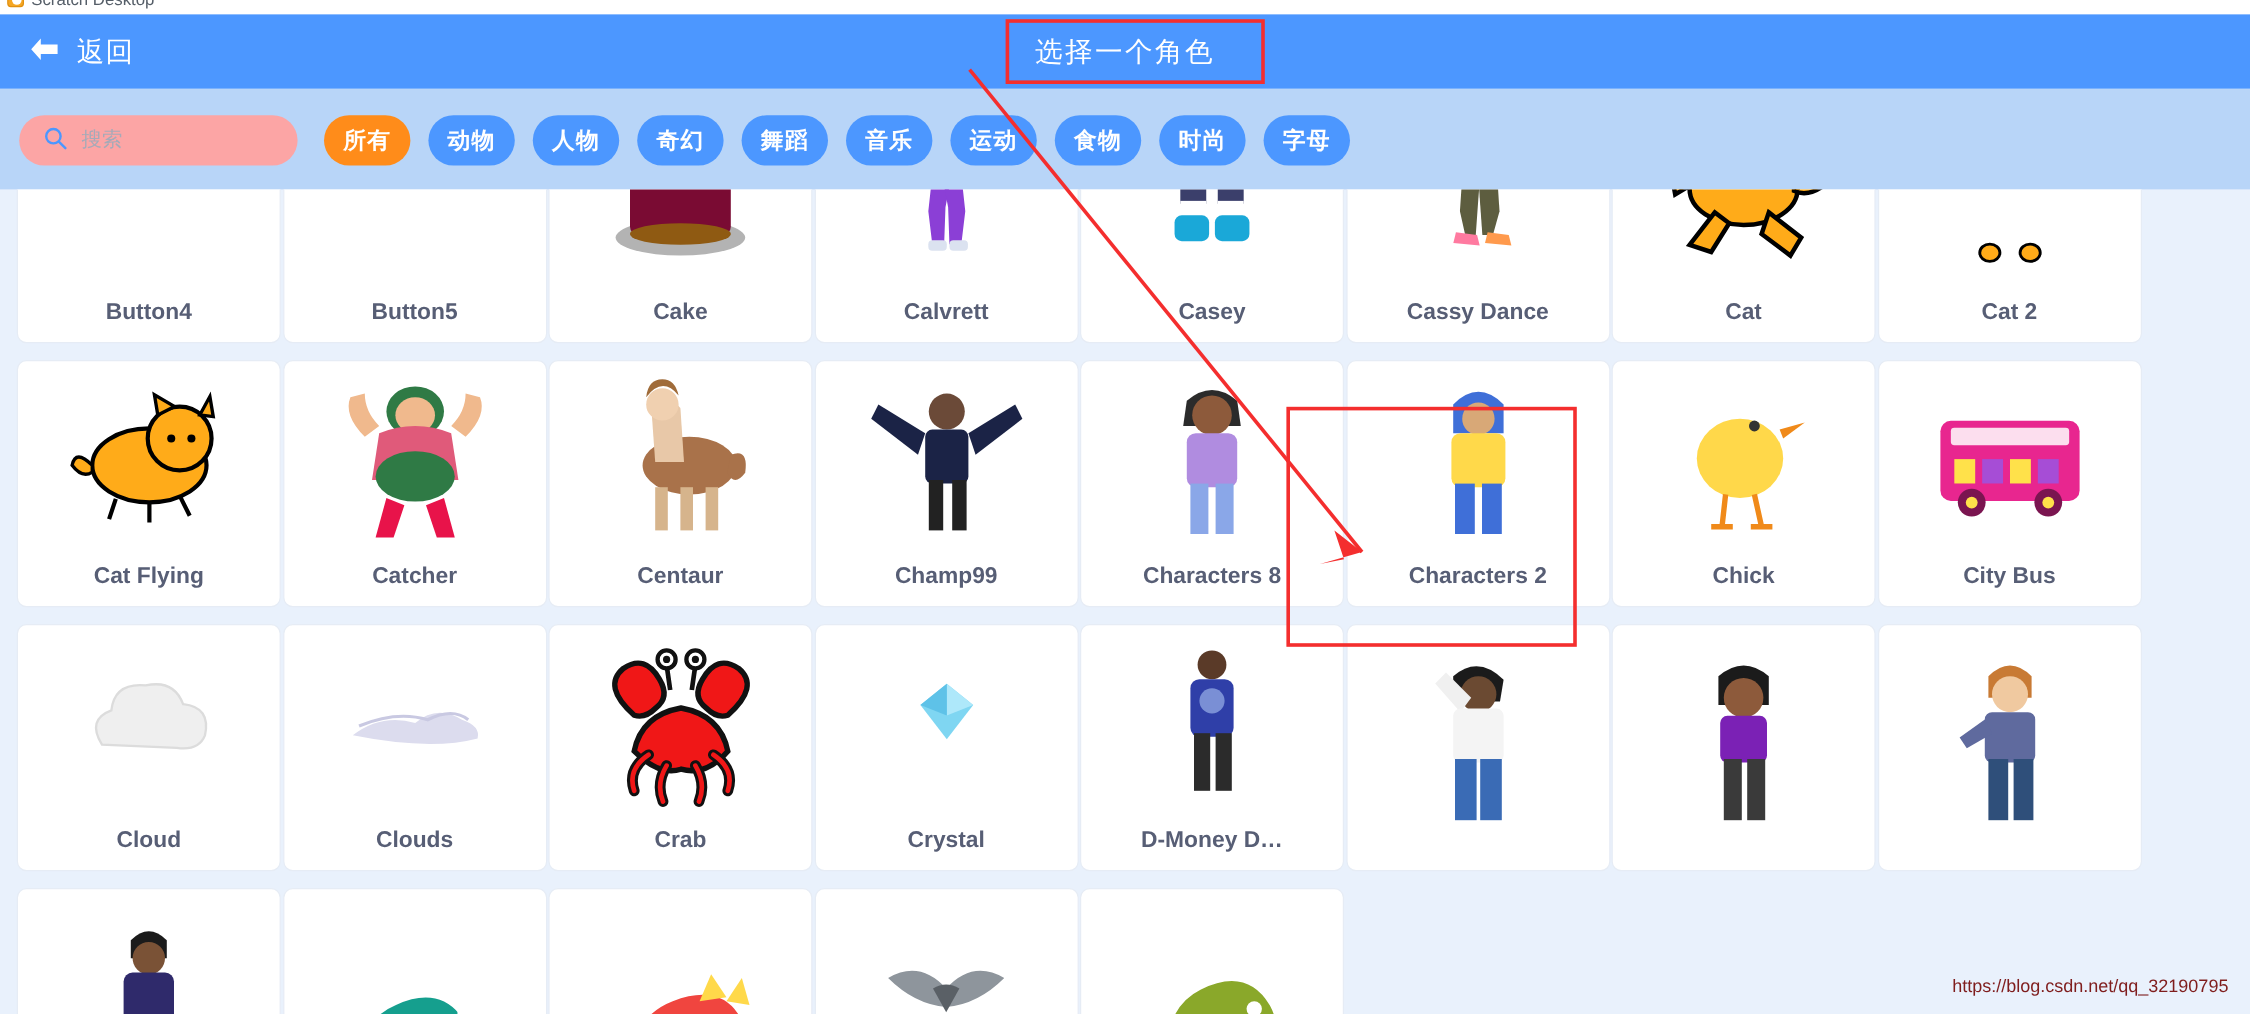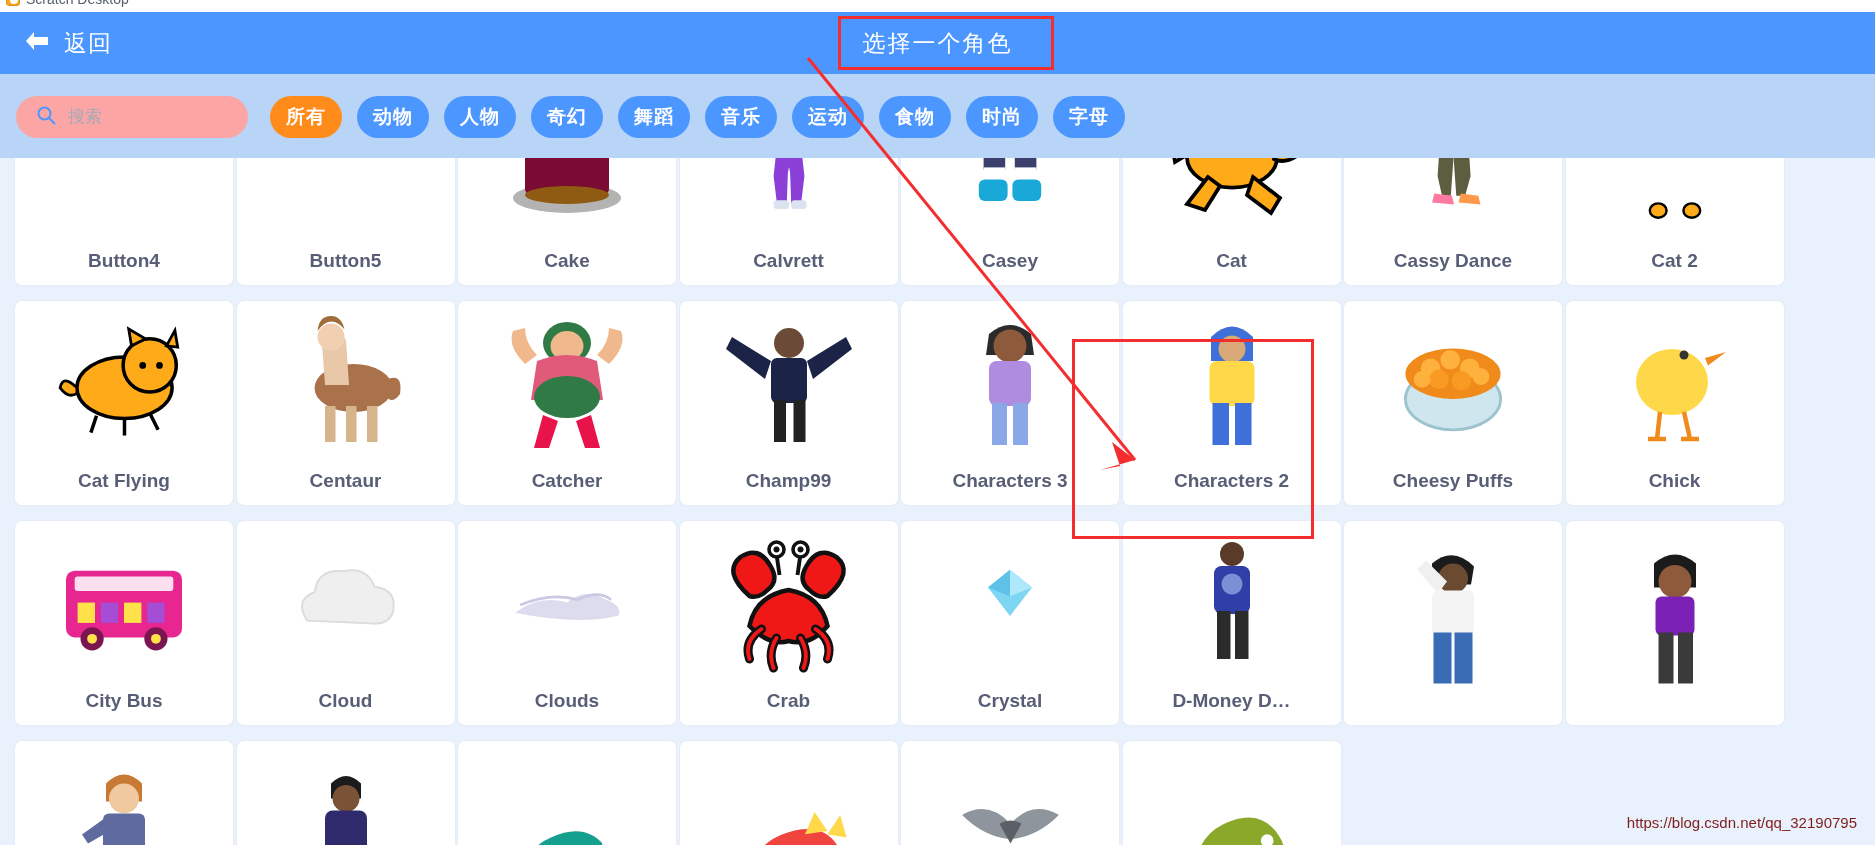--- a/index.html
+++ b/index.html
@@ -271,40 +271,40 @@
             <rect x="28" y="52" width="18" height="14" fill="#ffffff"></rect>
             <rect x="54" y="52" width="18" height="14" fill="#ffffff"></rect>
             <rect x="24" y="62" width="24" height="18" rx="5" fill="#1aa8d8"></rect>
             <rect x="52" y="62" width="24" height="18" rx="5" fill="#1aa8d8"></rect>
           </svg>
         </div>
         <div class="cell-label">Casey</div>
       </div>
       <div class="cell">
         <div class="thumb">
+          <svg width="110" height="150" viewBox="0 0 100 100">
+            <path d="M40 0 l-4 60 l4 18 h8 l2 -28 l4 -50z" fill="#5d5d3f"></path>
+            <path d="M62 0 l4 60 l-5 18 h-8 l-2 -28 l-3 -50z" fill="#5d5d3f"></path>
+            <path d="M33 76 l16 2 l2 8 l-20 -2z" fill="#ff7aa0"></path>
+            <path d="M57 76 l16 2 l2 8 l-20 -2z" fill="#ff9a4d"></path>
+          </svg>
+        </div>
+        <div class="cell-label">Cassy Dance</div>
+      </div>
+      <div class="cell">
+        <div class="thumb">
           <svg width="150" height="150" viewBox="0 0 100 100">
             <ellipse cx="50" cy="45" rx="30" ry="20" fill="#ffab19" stroke="#000" stroke-width="2.5"></ellipse>
             <path d="M22 42 l-14 -16 l4 22z" fill="#ffab19" stroke="#000" stroke-width="2.5"></path>
             <path d="M78 40 q16 -10 18 2 q-10 8 -18 4z" fill="#ffab19" stroke="#000" stroke-width="2.5"></path>
             <path d="M34 58 l-14 18 l12 4 l10 -16z" fill="#ffab19" stroke="#000" stroke-width="2.5"></path>
             <path d="M64 58 l18 14 l-6 10 l-16 -12z" fill="#ffab19" stroke="#000" stroke-width="2.5"></path>
           </svg>
         </div>
         <div class="cell-label">Cat</div>
-      </div>
-      <div class="cell">
-        <div class="thumb">
-          <svg width="110" height="150" viewBox="0 0 100 100">
-            <path d="M40 0 l-4 60 l4 18 h8 l2 -28 l4 -50z" fill="#5d5d3f"></path>
-            <path d="M62 0 l4 60 l-5 18 h-8 l-2 -28 l-3 -50z" fill="#5d5d3f"></path>
-            <path d="M33 76 l16 2 l2 8 l-20 -2z" fill="#ff7aa0"></path>
-            <path d="M57 76 l16 2 l2 8 l-20 -2z" fill="#ff9a4d"></path>
-          </svg>
-        </div>
-        <div class="cell-label">Cassy Dance</div>
       </div>
       <div class="cell">
         <div class="thumb">
           <svg width="120" height="150" viewBox="0 0 100 100">
             <ellipse cx="36" cy="88" rx="7" ry="6" fill="#ffab19" stroke="#000" stroke-width="2"></ellipse>
             <ellipse cx="64" cy="88" rx="7" ry="6" fill="#ffab19" stroke="#000" stroke-width="2"></ellipse>
           </svg>
         </div>
         <div class="cell-label">Cat 2</div>
       </div>
@@ -319,99 +319,83 @@
             <circle cx="75" cy="36" r="2.4" fill="#000"></circle>
             <path d="M16 52 q-10 -10 -12 0 q6 8 12 4z" fill="#ffab19" stroke="#000" stroke-width="2"></path>
             <path d="M30 72 l-4 12 M50 74 l0 12 M68 70 l6 12" stroke="#000" stroke-width="2.5" fill="none"></path>
           </svg>
         </div>
         <div class="cell-label">Cat Flying</div>
       </div>
       <div class="cell">
         <div class="thumb">
           <svg width="150" height="150" viewBox="0 0 100 100">
+            <ellipse cx="50" cy="22" rx="16" ry="14" fill="#2f7a45"></ellipse>
+            <ellipse cx="50" cy="24" rx="11" ry="10" fill="#f0b98d"></ellipse>
+            <path d="M30 34 q20 -8 40 0 l4 26 h-48z" fill="#e05a7a"></path>
+            <ellipse cx="50" cy="58" rx="22" ry="14" fill="#2f7a45"></ellipse>
+            <path d="M22 36 q-12 -12 -8 -22 l8 -2 q0 10 8 18z" fill="#f0b98d"></path>
+            <path d="M78 36 q12 -12 8 -22 l-8 -2 q0 10 -8 18z" fill="#f0b98d"></path>
+            <path d="M34 70 l-6 22 h10 l6 -18z" fill="#e8134a"></path>
+            <path d="M66 70 l6 22 h-10 l-6 -18z" fill="#e8134a"></path>
+          </svg>
+        </div>
+        <div class="cell-label">Catcher</div>
+      </div>
+      <div class="cell">
+        <div class="thumb">
+          <svg width="150" height="150" viewBox="0 0 100 100">
             <ellipse cx="55" cy="52" rx="26" ry="16" fill="#a9724a"></ellipse>
             <path d="M34 22 q8 -12 16 -2 l2 30 h-16z" fill="#e8c8a8"></path>
             <circle cx="40" cy="18" r="9" fill="#f0d0b0"></circle>
             <path d="M31 14 q9 -12 18 -1 q-2 -9 -9 -9 q-8 0 -9 10z" fill="#a06c3a"></path>
             <path d="M78 46 q10 -4 8 10 q-6 8 -10 0z" fill="#a9724a"></path>
             <rect x="36" y="64" width="7" height="24" fill="#d6b48c"></rect>
             <rect x="50" y="64" width="7" height="24" fill="#d6b48c"></rect>
             <rect x="64" y="64" width="7" height="24" fill="#d6b48c"></rect>
           </svg>
         </div>
         <div class="cell-label">Centaur</div>
       </div>
       <div class="cell">
         <div class="thumb">
           <svg width="150" height="150" viewBox="0 0 100 100">
-            <ellipse cx="50" cy="22" rx="16" ry="14" fill="#2f7a45"></ellipse>
-            <ellipse cx="50" cy="24" rx="11" ry="10" fill="#f0b98d"></ellipse>
-            <path d="M30 34 q20 -8 40 0 l4 26 h-48z" fill="#e05a7a"></path>
-            <ellipse cx="50" cy="58" rx="22" ry="14" fill="#2f7a45"></ellipse>
-            <path d="M22 36 q-12 -12 -8 -22 l8 -2 q0 10 8 18z" fill="#f0b98d"></path>
-            <path d="M78 36 q12 -12 8 -22 l-8 -2 q0 10 -8 18z" fill="#f0b98d"></path>
-            <path d="M34 70 l-6 22 h10 l6 -18z" fill="#e8134a"></path>
-            <path d="M66 70 l6 22 h-10 l-6 -18z" fill="#e8134a"></path>
-          </svg>
-        </div>
-        <div class="cell-label">Catcher</div>
-      </div>
-      <div class="cell">
-        <div class="thumb">
-          <svg width="150" height="150" viewBox="0 0 100 100">
             <circle cx="50" cy="22" r="10" fill="#6b4a38"></circle>
             <rect x="38" y="32" width="24" height="30" rx="4" fill="#1b2346"></rect>
             <path d="M38 34 l-26 -16 l-4 8 l26 20z" fill="#1b2346"></path>
             <path d="M62 34 l26 -16 l4 8 l-26 20z" fill="#1b2346"></path>
             <rect x="40" y="60" width="8" height="28" fill="#222"></rect>
             <rect x="53" y="60" width="8" height="28" fill="#222"></rect>
           </svg>
         </div>
         <div class="cell-label">Champ99</div>
       </div>
       <div class="cell">
         <div class="thumb">
           <svg width="150" height="150" viewBox="0 0 100 100">
             <path d="M36 16 q14 -12 28 0 l2 14 h-32z" fill="#2b2b2b"></path>
             <circle cx="50" cy="24" r="11" fill="#8d5a3b"></circle>
             <rect x="36" y="34" width="28" height="30" rx="5" fill="#b08ce0"></rect>
             <rect x="38" y="62" width="10" height="28" fill="#8aa7e8"></rect>
             <rect x="52" y="62" width="10" height="28" fill="#8aa7e8"></rect>
           </svg>
         </div>
-        <div class="cell-label">Characters 3</div>
+        <div class="cell-label">Characters 8</div>
       </div>
       <div class="cell">
         <div class="thumb">
           <svg width="150" height="150" viewBox="0 0 100 100">
             <path d="M36 18 q14 -14 28 0 l0 16 h-28z" fill="#3f6fd8"></path>
             <circle cx="50" cy="26" r="9" fill="#d8a877"></circle>
             <rect x="35" y="34" width="30" height="30" rx="5" fill="#ffd94a"></rect>
             <rect x="37" y="62" width="11" height="28" fill="#3f6fd8"></rect>
             <rect x="52" y="62" width="11" height="28" fill="#3f6fd8"></rect>
           </svg>
         </div>
         <div class="cell-label">Characters 2</div>
-      </div>
-      <div class="cell">
-        <div class="thumb">
-          <svg width="150" height="140" viewBox="0 0 100 100">
-            <ellipse cx="50" cy="60" rx="34" ry="22" fill="#cfe6ee" stroke="#9dc3cf" stroke-width="2"></ellipse>
-            <ellipse cx="50" cy="42" rx="34" ry="18" fill="#f08a1a"></ellipse>
-            <circle cx="34" cy="38" r="7" fill="#ffb13d"></circle>
-            <circle cx="48" cy="32" r="7" fill="#ffb13d"></circle>
-            <circle cx="62" cy="38" r="7" fill="#ffb13d"></circle>
-            <circle cx="40" cy="46" r="7" fill="#f99b22"></circle>
-            <circle cx="56" cy="47" r="7" fill="#f99b22"></circle>
-            <circle cx="70" cy="44" r="6" fill="#ffb13d"></circle>
-            <circle cx="28" cy="46" r="6" fill="#ffb13d"></circle>
-          </svg>
-        </div>
-        <div class="cell-label">Cheesy Puffs</div>
       </div>
       <div class="cell">
         <div class="thumb">
           <svg width="150" height="150" viewBox="0 0 100 100">
             <ellipse cx="48" cy="48" rx="24" ry="22" fill="#ffd84a"></ellipse>
             <circle cx="56" cy="30" r="3" fill="#333"></circle>
             <path d="M70 32 l14 -4 l-12 9z" fill="#f08a1a"></path>
             <path d="M40 68 l-2 18 M56 68 l4 18" stroke="#f08a1a" stroke-width="3" fill="none"></path>
             <path d="M32 86 h12 M54 86 h12" stroke="#f08a1a" stroke-width="3"></path>
           </svg>

